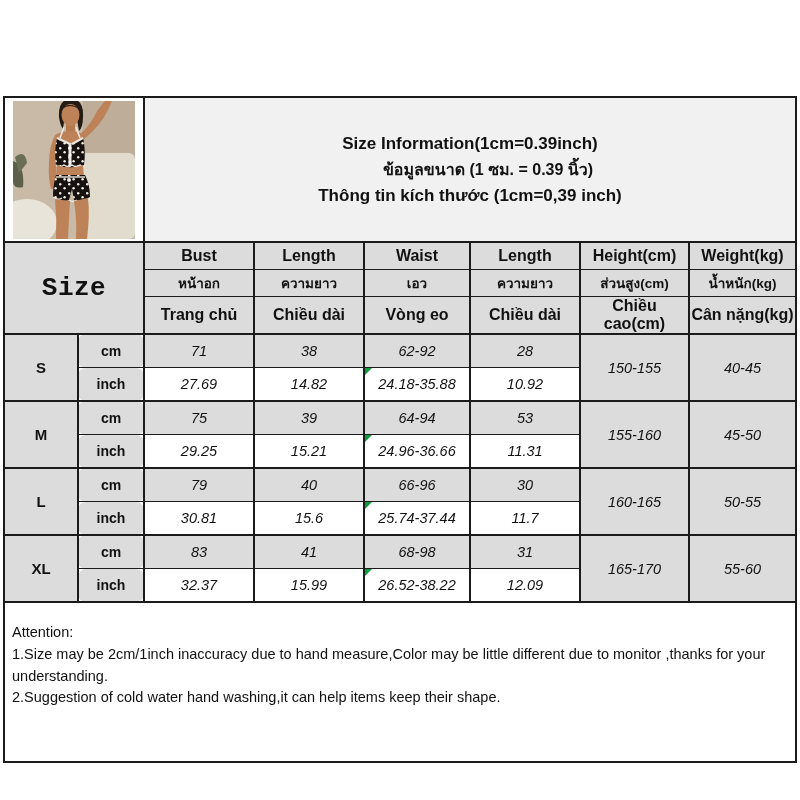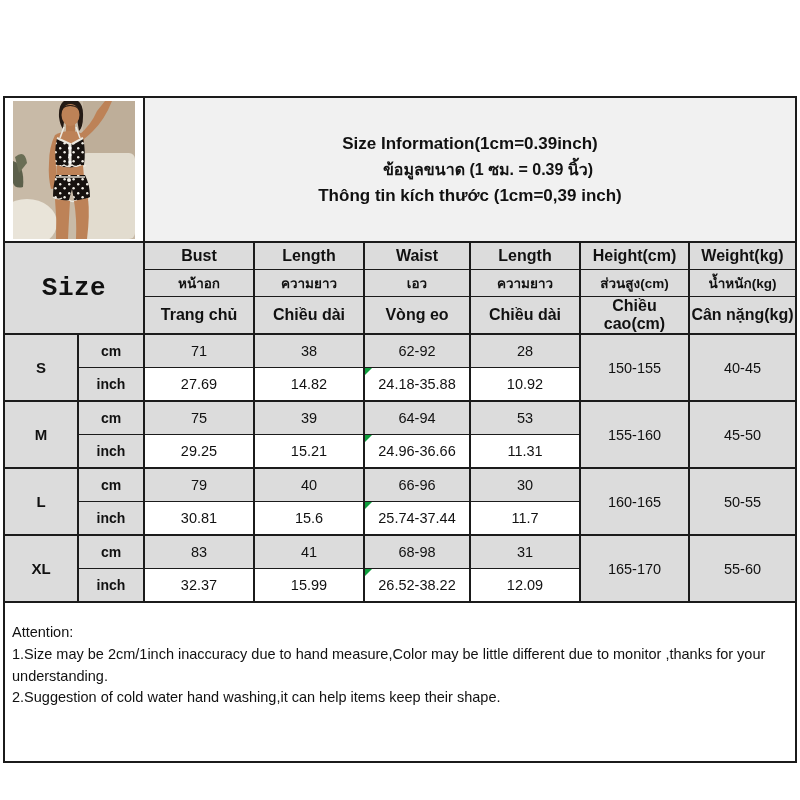--- a/index.html
+++ b/index.html
@@ -20,22 +20,22 @@
   .g { background:#dcdcdc; }
   .w { background:#ffffff; }
   .photo-cell { background:#ffffff; height:143px; }
   .title-cell { background:#f1f1f1; font-weight:bold; font-size:17px; line-height:1.6; }
   .title-cell .th-line { font-size:16px;padding-left:36px; }
   .size-cell { background:#dcdcdc; font-weight:bold; font-size:26px; letter-spacing:0.5px;font-family:Liberation Mono, monospace; }
   .hcell { background:#dcdcdc; font-weight:bold; height:26px; }
   .h-en, .h-vi { font-size:16px; }
   .h-th { font-size:13.5px; }
   .sz { font-weight:bold; font-size:15px; }
-  .unit { font-weight:bold; font-size:14px; }
-  .v { font-size:14.5px; font-weight:normal; }
+  .unit { font-weight:bold; font-size:14px;border-radius:8px; }
+  .v { font-size:14.5px; font-weight:normal;font-style:italic; }
   tr.data td { height:32px; }
   .att {
     background:#ffffff; text-align:left; vertical-align:top;
     padding:19px 7px; font-size:14.5px; line-height:1.5; height:120px;
   }
   .err { position:relative; }
   .corner {
     position:absolute; top:0; left:0; width:0; height:0;
     border-top:7px solid #0e9d3c; border-right:7px solid transparent;
   }

